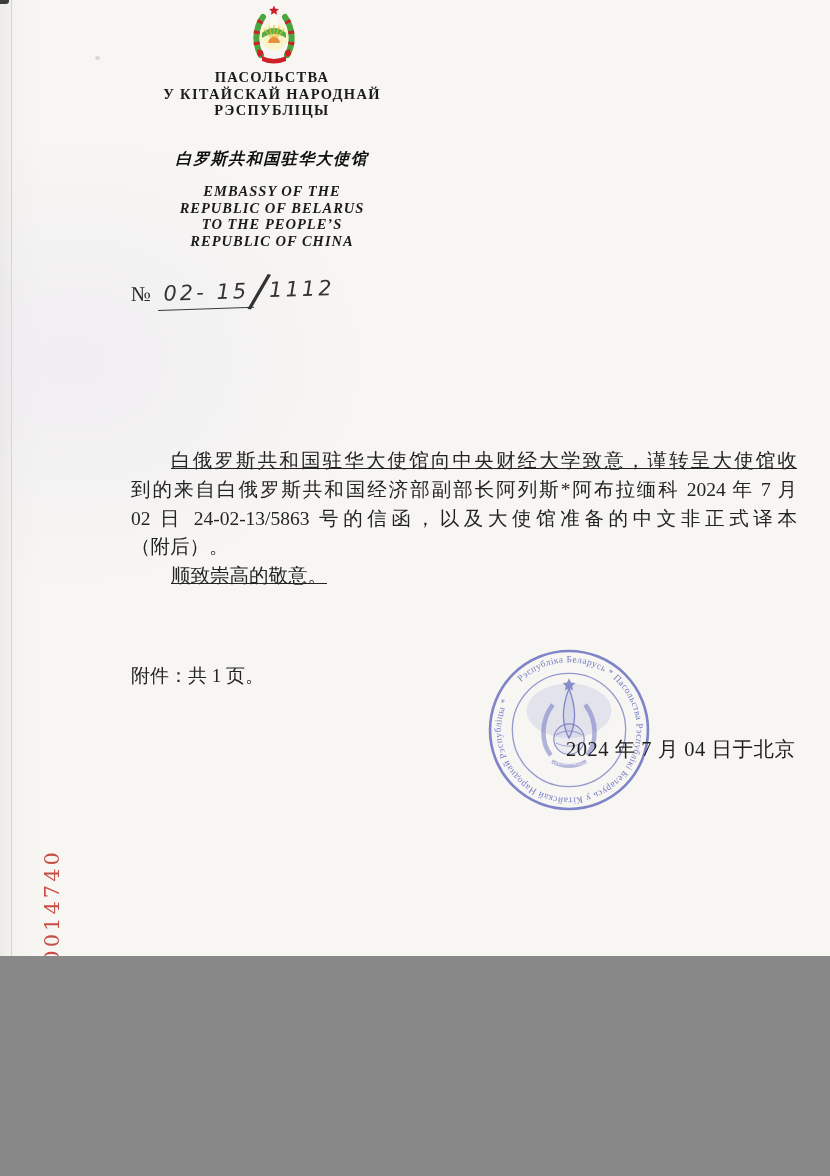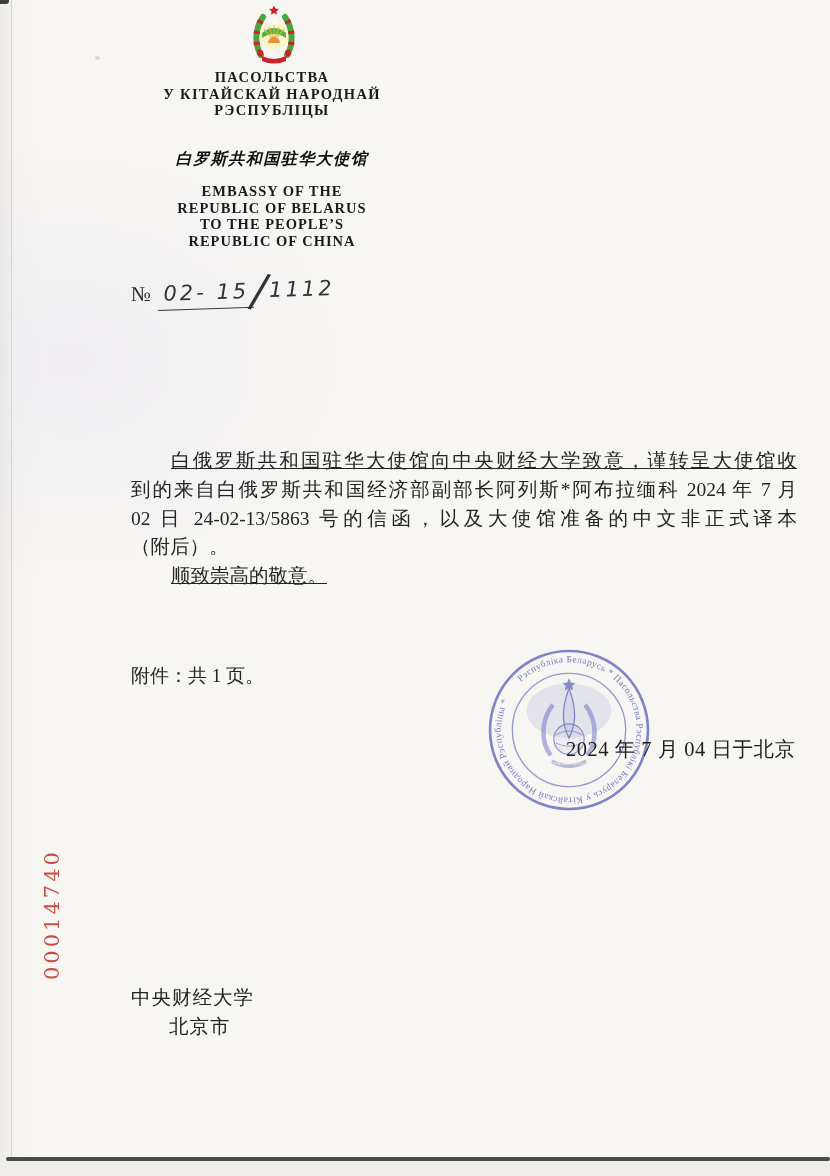--- a/index.html
+++ b/index.html
@@ -1,18 +1,18 @@
 <!DOCTYPE html>
 <html><head>
 <meta charset="utf-8">
 <style>
   html,body{margin:0;padding:0;background:#888;}
   .page{
     position:relative;
-    width:830px;height:1176px;
+    width:830px;height:956px;
     margin:0 auto;
     overflow:hidden;
     font-family:"Liberation Serif","DejaVu Serif",serif;
     color:#222;
     background:
       radial-gradient(ellipse 420px 320px at 70px 360px, rgba(222,217,238,.28), rgba(222,217,238,0) 70%),
       linear-gradient(90deg,#edebe8 0px,#f4f3f0 14px,#f7f6f3 42px),
       #f7f6f3;
   }
   .abs{position:absolute;}
@@ -20,21 +20,21 @@
   .scan-left-line{left:11px;top:0;width:1px;height:1176px;background:#d9d6d2;}
   .scan-corner-mark{left:0;top:0;width:9px;height:4px;background:#3c3c3c;border-radius:0 0 3px 0;}
   .scan-dot{left:95px;top:56px;width:5px;height:4px;background:#d9d6da;border-radius:50%;}
   .scan-bottom-line{left:6px;top:1157px;width:824px;height:4px;background:#4b4b49;border-radius:2px;}
   .scan-bottom-strip{left:0;top:1161px;width:830px;height:15px;background:#f0eeea;}
   
   .emblem{left:250px;top:5px;width:48px;height:60px;}
   .hdr{left:32px;width:480px;text-align:center;font-weight:bold;color:#1b1b1b;}
   .hdr-bel{top:69px;font-size:14.5px;line-height:16.5px;letter-spacing:1.3px;}
   .hdr-cn{top:147px;font-size:16px;line-height:24px;letter-spacing:1.5px;color:#101010;font-style:italic;}
-  .hdr-en{top:183px;font-size:14.5px;line-height:16.5px;letter-spacing:1px;}
+  .hdr-en{top:183px;font-size:14.5px;line-height:16.5px;letter-spacing:1px;font-style:italic;}
   
   .ref-line{left:131px;top:273px;font-size:21px;color:#2b2b2b;white-space:nowrap;}
   .ref-no{font-size:21px;letter-spacing:1px;}
   .hand{
     display:inline-block;
     font-family:"DejaVu Sans",sans-serif;
     font-style:italic;font-size:21px;letter-spacing:3px;color:#333;
     transform:rotate(-2deg);transform-origin:left bottom;
     margin-left:6px;
   }

